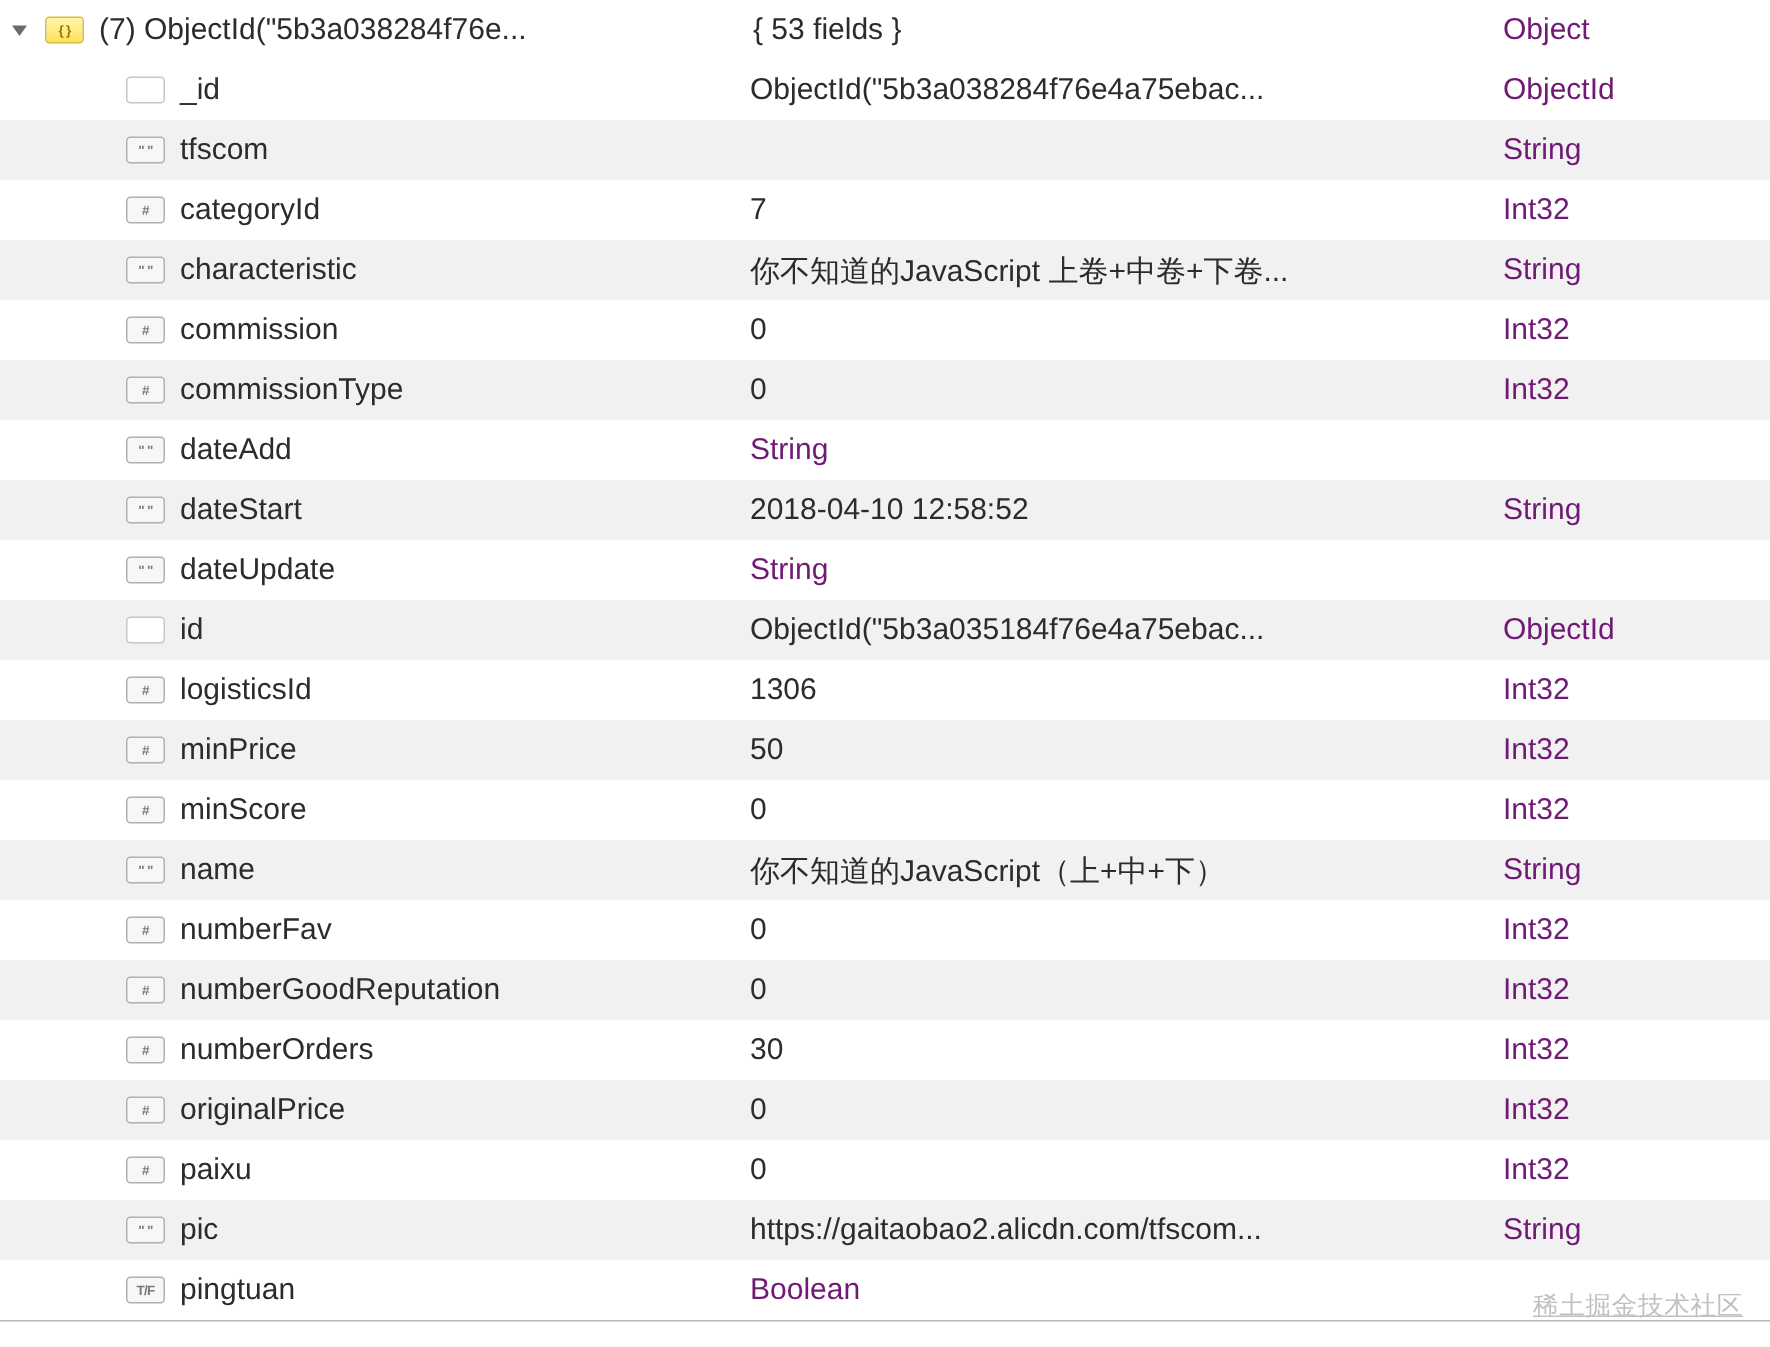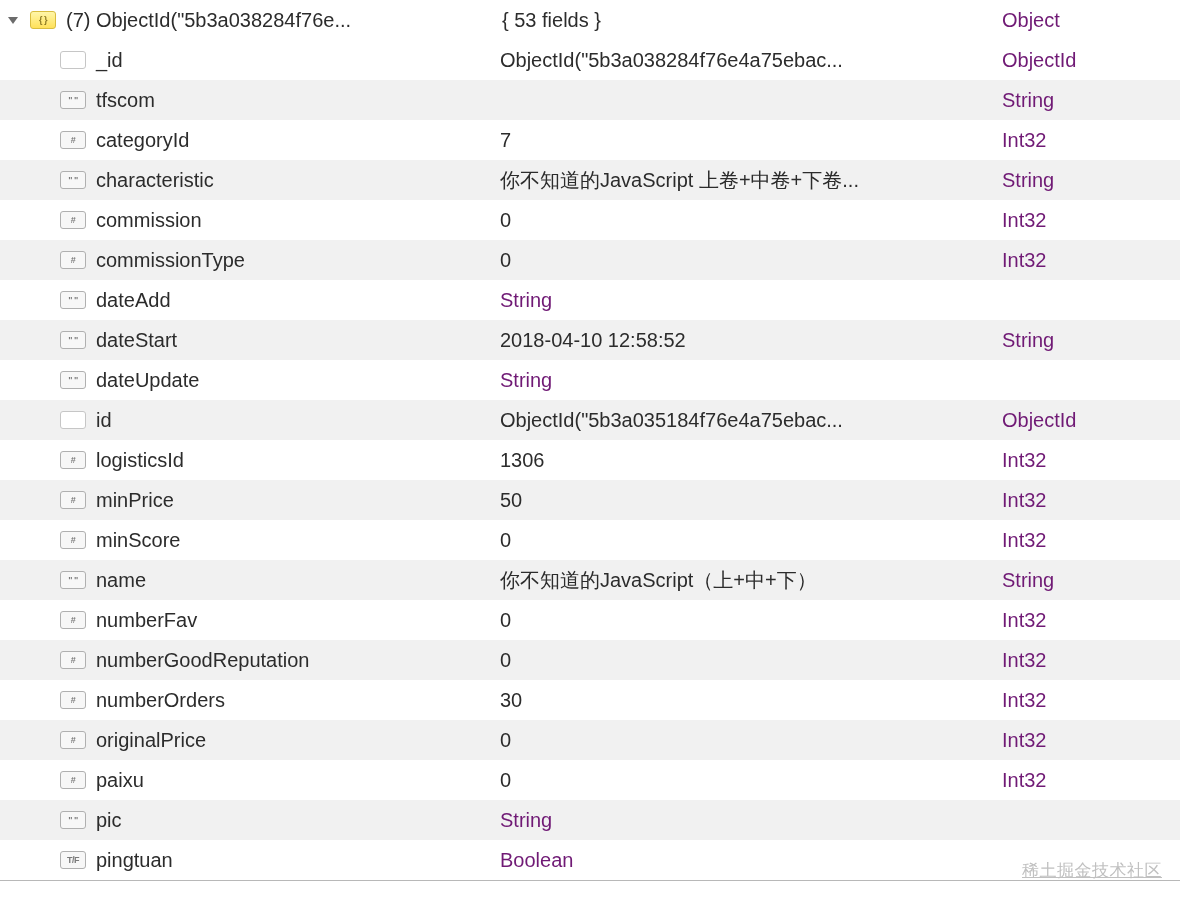--- a/index.html
+++ b/index.html
@@ -40,21 +40,21 @@
       text-overflow: ellipsis;
       padding-right: 8px;
     }
     .col-type {
       width: 170px;
       flex-shrink: 0;
       color: #701a75;
       white-space: nowrap;
     }
     .indent-root { padding-left: 2px; }
-    .indent-child .col-key { padding-left: 60px; }
+    .indent-child .col-key { padding-left: 84px; }
     .expander {
       display: inline-flex;
       align-items: center;
       justify-content: center;
       width: 22px;
       height: 22px;
       margin-right: 6px;
       color: #6b6b6b;
       cursor: pointer;
     }
@@ -271,20 +271,21 @@
           <span class="key-text">paixu</span>
         </div>
         <div class="col-val">0</div>
         <div class="col-type">Int32</div>
       </div>
       <div class="row indent-child">
         <div class="col-key">
           <span class="icon-box icon-string">" "</span>
           <span class="key-text">pic</span>
         </div>
+        <div class="col-val">https://gaitaobao2.alicdn.com/tfscom...</div>
         <div class="col-type">String</div>
       </div>
       <div class="row indent-child">
         <div class="col-key">
           <span class="icon-box icon-bool">T/F</span>
           <span class="key-text">pingtuan</span>
         </div>
         <div class="col-type">Boolean</div>
       </div>
     </div>

